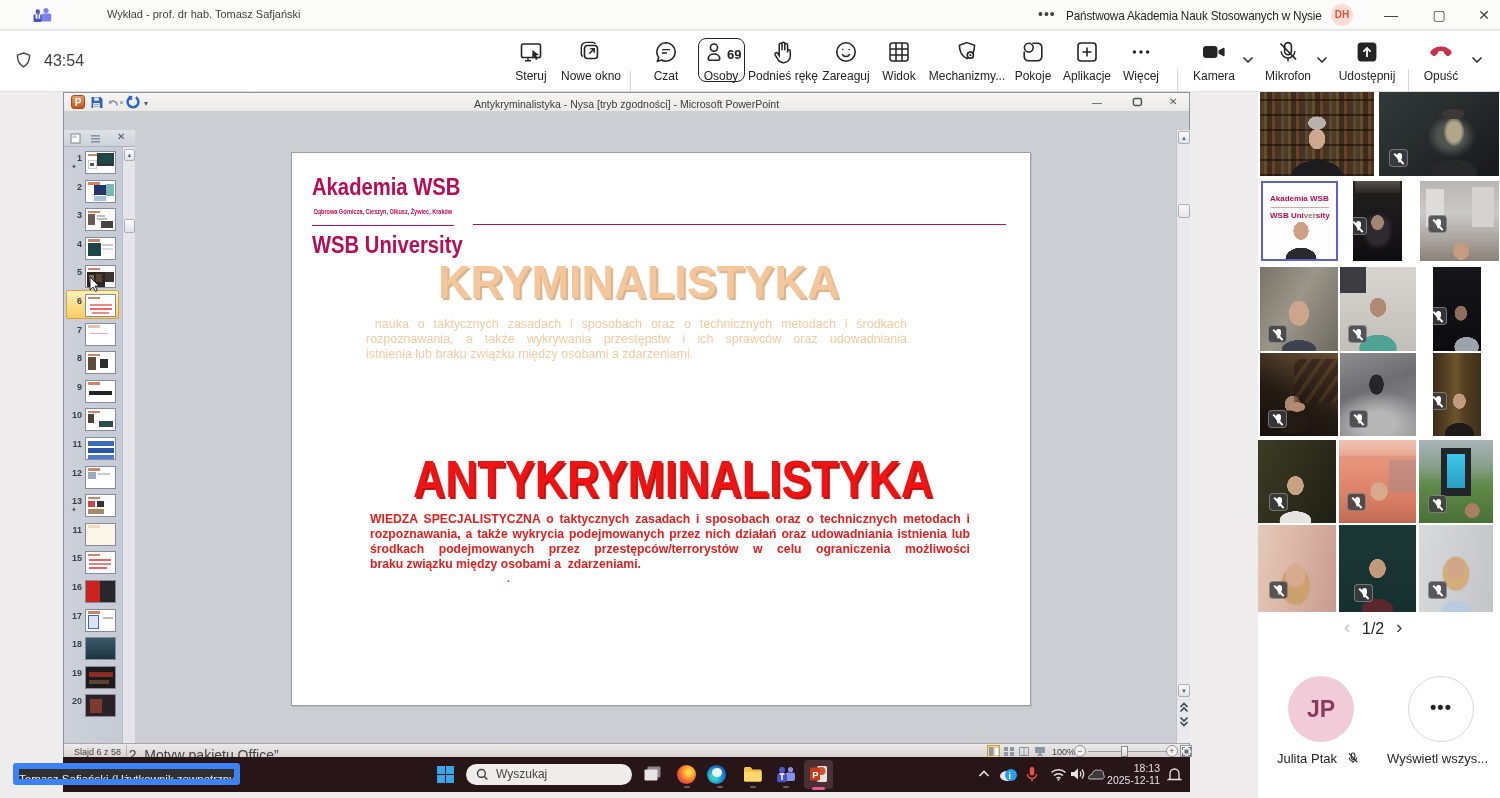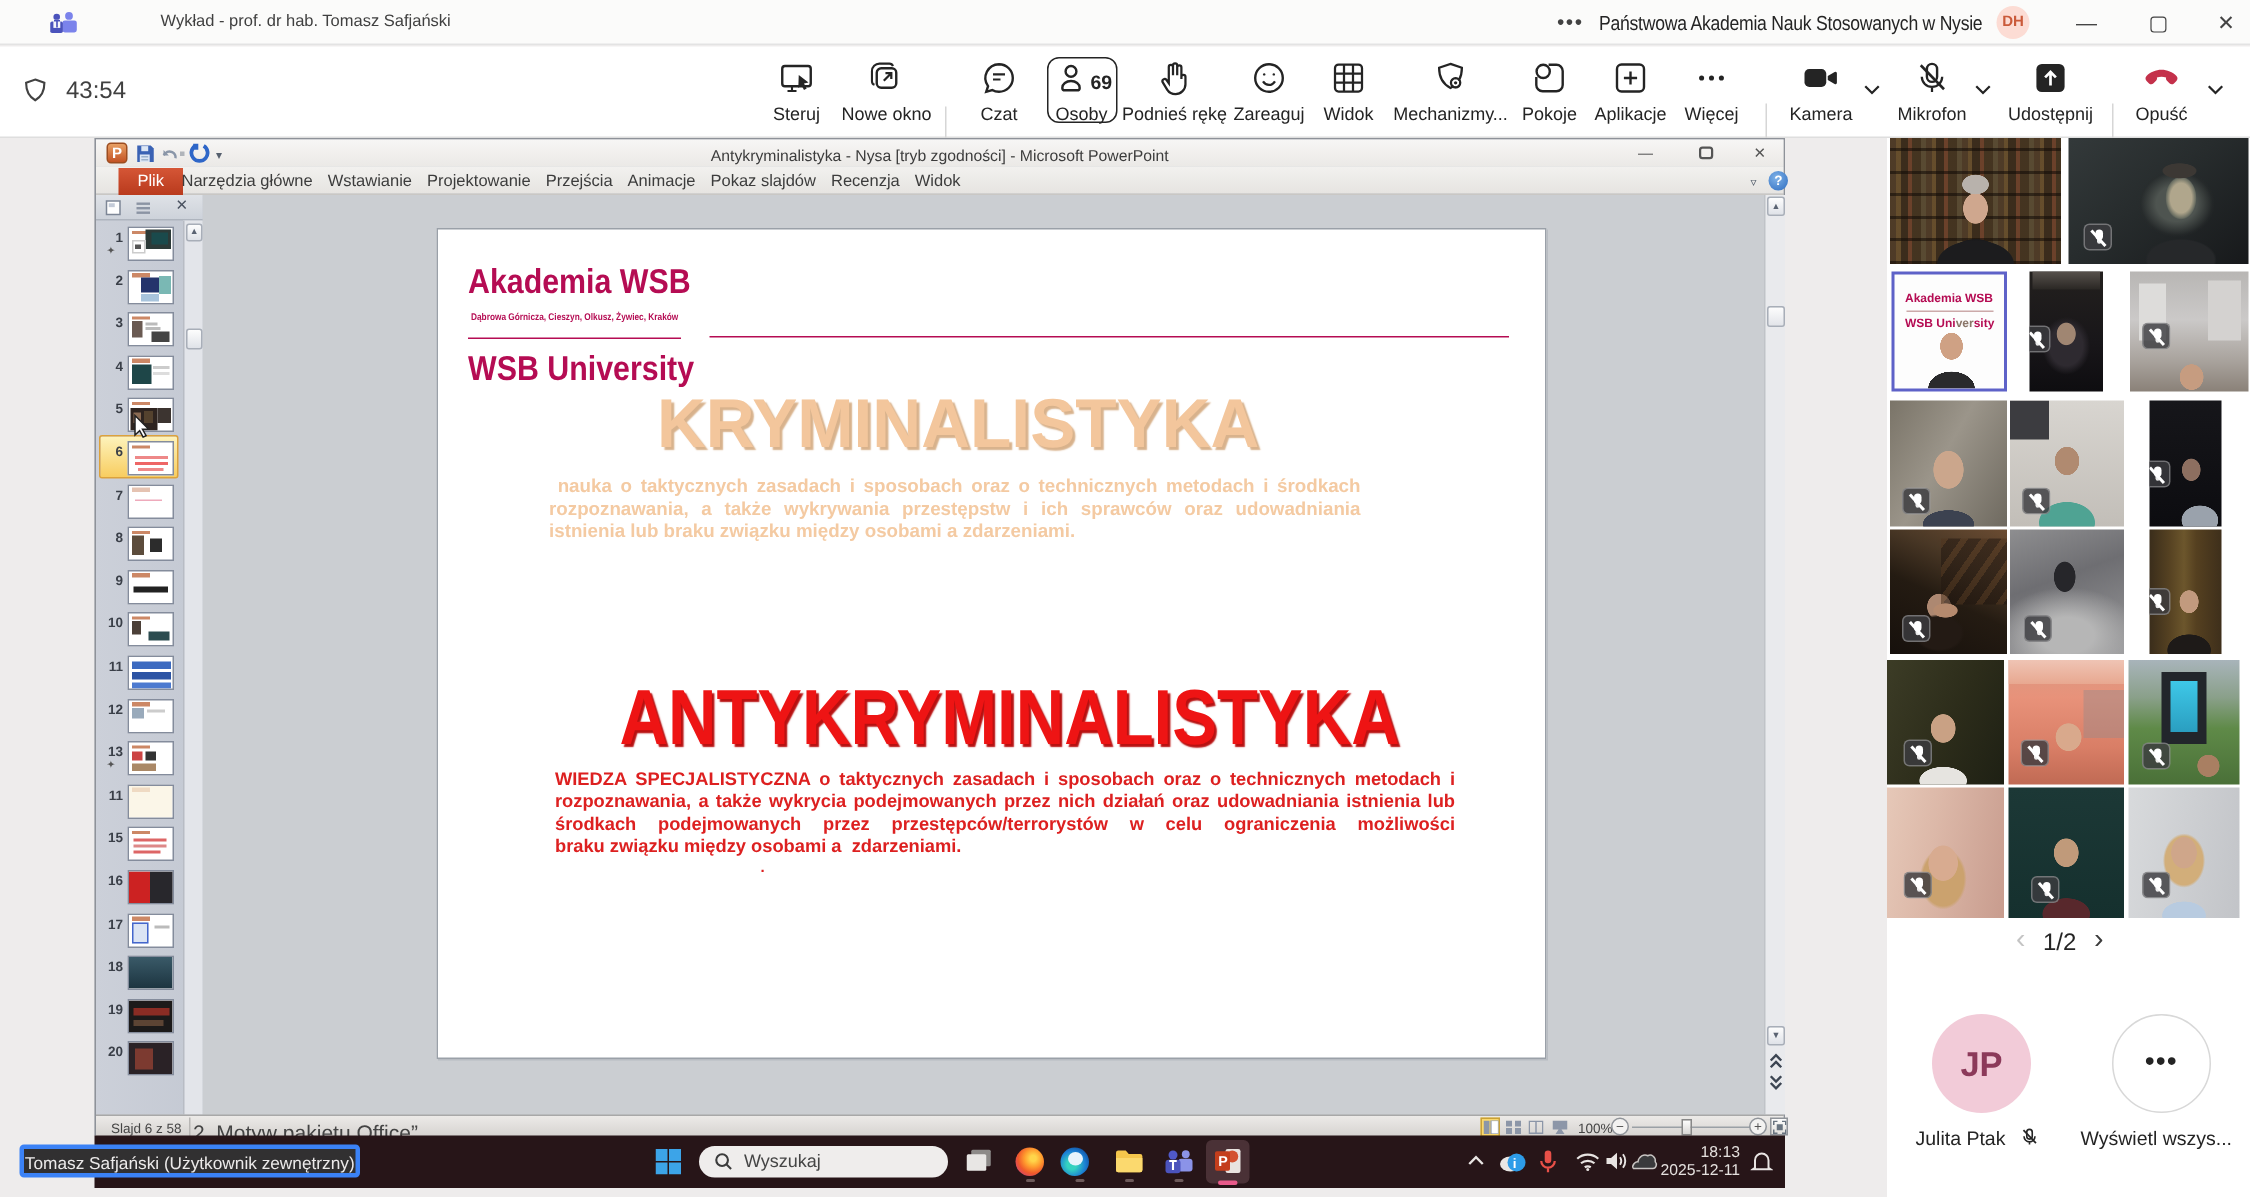--- a/index.html
+++ b/index.html
@@ -222,26 +222,20 @@
     </svg>
     <div class="abs" style="left:80px;top:6px;width:7px;height:6px;font-size:8px;color:#56606e">▾</div>
     <div class="abs" style="left:0;top:5px;width:1125px;text-align:center;font-size:10.5px;color:#3c3c3c">Antykryminalistyka - Nysa [tryb zgodności] - Microsoft PowerPoint</div>
     <div class="abs" style="left:1028px;top:4px;font-size:10px;color:#555">—</div>
     <svg class="abs" style="left:1068px;top:4px" width="11" height="10" viewBox="0 0 11 10" fill="none" stroke="#555" stroke-width="1.5">
         <rect x="1.4" y="1.4" width="8" height="7" rx="1.6"></rect>
       </svg>
     <div class="abs" style="left:1105px;top:3px;font-size:10px;color:#555">✕</div>
   </div>
 
-  <div class="abs" style="left:0;top:18px;width:1125px;height:19px;background:linear-gradient(#f2f1ef,#e6e4e1);border-bottom:1px solid #c9c7c4">
-    <div class="abs" style="left:15px;top:1px;width:43px;height:18px;background:linear-gradient(#d55636,#b93a1d);color:#fff;font-size:11px;text-align:center;line-height:18px">Plik</div>
-    <div class="abs tabs" style="left:52px;top:4px;font-size:11px;color:#3c3c3c;white-space:nowrap"><span>Narzędzia główne</span><span>Wstawianie</span><span>Projektowanie</span><span>Przejścia</span><span>Animacje</span><span>Pokaz slajdów</span><span>Recenzja</span><span>Widok</span></div>
-    <div class="abs" style="left:1103px;top:6px;font-size:8px;color:#56606e">▿</div>
-    <div class="abs" style="left:1115px;top:3px;width:13px;height:13px;border-radius:50%;background:radial-gradient(circle at 40% 35%,#7fb2e8,#2d6cc0);color:#fff;font-size:9px;font-weight:bold;text-align:center;line-height:13px">?</div>
-  </div>
 
   <div class="abs" id="thumbpane" style="left:0;top:37px;width:71px;height:613px;background:linear-gradient(90deg,#ccd0d9,#c4c9d3)">
     <div class="abs" style="left:0;top:0;width:71px;height:17px;background:linear-gradient(#dfe2e7,#cdd2da);border-bottom:1px solid #aeb4be">
       <svg class="abs" style="left:6px;top:3px" width="11" height="11" viewBox="0 0 11 11">
           <rect x="1" y="1" width="9" height="9" fill="#fefefe" stroke="#7d8696"></rect>
           <rect x="2.5" y="2.5" width="4" height="2.6" fill="#c4cbd8"></rect>
         </svg>
       <svg class="abs" style="left:26px;top:3px" width="11" height="11" viewBox="0 0 11 11">
           <rect x="1" y="2" width="9" height="1.6" fill="#8b94a4"></rect>
           <rect x="1" y="5" width="9" height="1.6" fill="#8b94a4"></rect>
@@ -387,21 +381,21 @@
 
   <div class="abs" style="left:72px;top:37px;width:1040px;height:613px">
 
     <div class="abs" id="slide" style="left:155px;top:22px;width:740px;height:554px;background:#fff;border:1px solid #9aa0a8;box-shadow:1px 1px 0 #b8bcc2">
       <div class="abs" style="left:20px;top:21px;font-size:23px;font-weight:bold;color:#b50c53;transform:scaleX(.88);transform-origin:left">Akademia WSB</div>
       <div class="abs" style="left:22px;top:55px;font-size:6.5px;font-weight:bold;color:#b50c53;transform:scaleX(.85);transform-origin:left;white-space:nowrap">Dąbrowa Górnicza, Cieszyn, Olkusz, Żywiec, Kraków</div>
       <div class="abs" style="left:20px;top:72px;width:142px;height:1px;background:#b50c53"></div>
       <div class="abs" style="left:181px;top:71px;width:533px;height:1px;background:#b50c53"></div>
       <div class="abs" style="left:20px;top:79px;font-size:23px;font-weight:bold;color:#b50c53;transform:scaleX(.88);transform-origin:left">WSB University</div>
       <div class="abs" style="left:146px;top:102px;font-size:46px;font-weight:bold;color:#f3c69c;text-shadow:2px 2px 1px #d8b28c,-1px -1px 0 #fff;transform:scaleX(.98);transform-origin:left">KRYMINALISTYKA</div>
-      <div class="abs" style="left:74px;top:164px;width:541px;font-size:12.5px;font-weight:bold;color:#f4caa2;line-height:14.9px">
+      <div class="abs" style="left:74px;top:164px;width:541px;font-size:12.5px;font-weight:normal;color:#f4caa2;line-height:14.9px">
           <div class="jl">&nbsp;nauka o taktycznych zasadach i sposobach oraz o technicznych metodach i środkach</div>
           <div class="jl">rozpoznawania, a także wykrywania przestępstw i ich sprawców oraz udowadniania</div>
           <div>istnienia lub braku związku między osobami a zdarzeniami.</div>
         </div>
       <div class="abs" style="left:121px;top:296px;font-size:52px;font-weight:bold;color:#ee1414;text-shadow:2px 2px 1px #b81010;transform:scaleX(.86);transform-origin:left">ANTYKRYMINALISTYKA</div>
       <div class="abs" style="left:78px;top:359px;width:600px;font-size:12.2px;font-weight:bold;color:#dd2020;line-height:14.9px">
           <div class="jl">WIEDZA SPECJALISTYCZNA o taktycznych zasadach i sposobach oraz o technicznych metodach i</div>
           <div class="jl">rozpoznawania, a także wykrycia podejmowanych przez nich działań oraz udowadniania istnienia lub</div>
           <div class="jl">środkach podejmowanych przez przestępców/terrorystów w celu ograniczenia możliwości</div>
           <div>braku związku między osobami a&nbsp; zdarzeniami.</div>
@@ -540,21 +534,21 @@
     </svg>
   <svg class="abs" style="left:1024px;top:11px" width="18" height="13" viewBox="0 0 18 13">
       <path d="M2 11c-1.5-1.5 1-5 3-4.5C5.5 3 9 1 11.5 2.5 14 1 17 3.5 16.5 6.5 18 8 17 11 15 11z" fill="#3a3a3c" stroke="#c8c4c2" stroke-width="1"></path>
     </svg>
   <div class="abs" style="left:1041px;top:5px;width:56px;text-align:right;font-size:10.5px;color:#e4e0de;line-height:12px;white-space:nowrap">18:13<br>2025-12-11</div>
   <svg class="abs" style="left:1104px;top:10px" width="15" height="15" viewBox="0 0 15 15" fill="none" stroke="#e8e4e2" stroke-width="1.3">
       <path d="M3 11.5v-5a4.5 4.5 0 0 1 9 0v5l1.4 1H1.6z"></path>
     </svg>
 </div>
 
-<div class="abs" id="tooltip" style="left:13px;top:763px;width:227px;height:22px;background:#313031;border:3px solid #3b82f6;border-radius:3px;color:#eceaea;font-size:11.5px;line-height:20px;text-align:center;white-space:nowrap;overflow:hidden">Tomasz Safjański (Użytkownik zewnętrzny)</div>
+<div class="abs" id="tooltip" style="left:13px;top:763px;width:227px;height:22px;background:#313031;border:6px solid #3b82f6;border-radius:3px;color:#eceaea;font-size:11.5px;line-height:20px;text-align:center;white-space:nowrap;overflow:hidden">Tomasz Safjański (Użytkownik zewnętrzny)</div>
 
 <div class="abs" id="rpanel" style="left:1258px;top:92px;width:242px;height:706px;background:#ffffff"></div>
 
 <div class="abs tile" style="left:1260px;top:92px;width:114px;height:84px;background:
   repeating-linear-gradient(0deg, rgba(16,10,6,.6) 0 2px, rgba(0,0,0,.08) 2px 15px),
   repeating-linear-gradient(90deg, #55402a 0 4px, #6e5430 4px 7px, #40301e 7px 12px, #74462e 12px 15px, #4a3823 15px 21px, #605036 21px 24px),
   #483422">
   <div class="abs" style="left:28px;top:12px;width:58px;height:72px;background:radial-gradient(ellipse 29px 24px at 50% 100%, #1a1a1c 68%, transparent 70%)"></div>
   <div class="abs" style="left:43px;top:30px;width:28px;height:34px;background:radial-gradient(ellipse 13px 16px at 50% 50%, #cfa78e 62%, transparent 65%)"></div>
   <div class="abs" style="left:41px;top:20px;width:32px;height:22px;background:radial-gradient(ellipse 15px 11px at 50% 50%, #b8b2ac 58%, transparent 61%)"></div>

